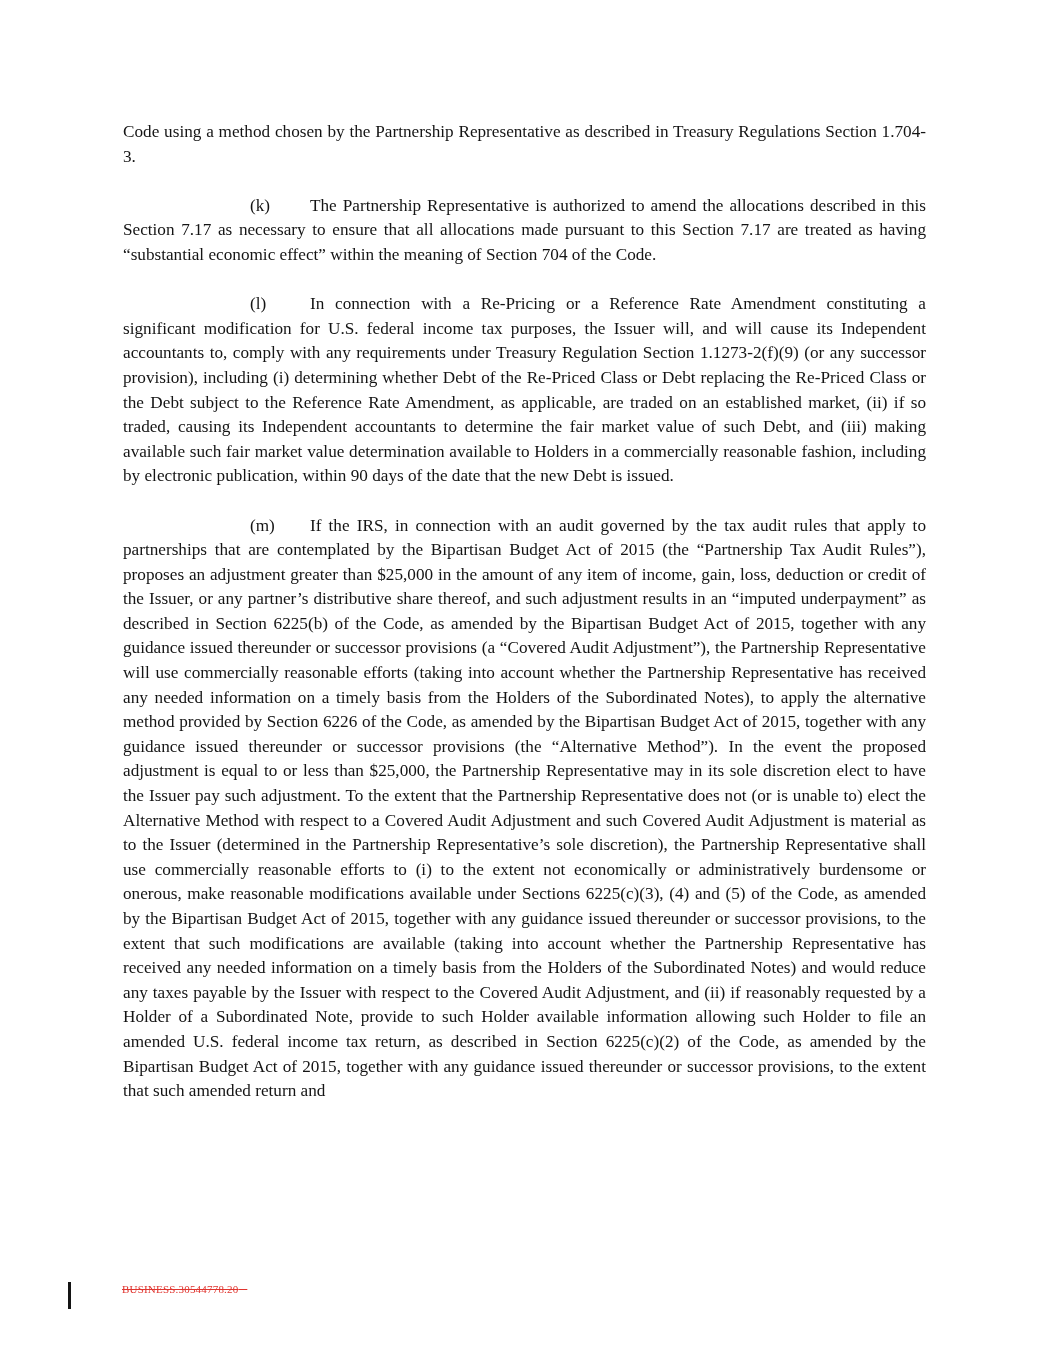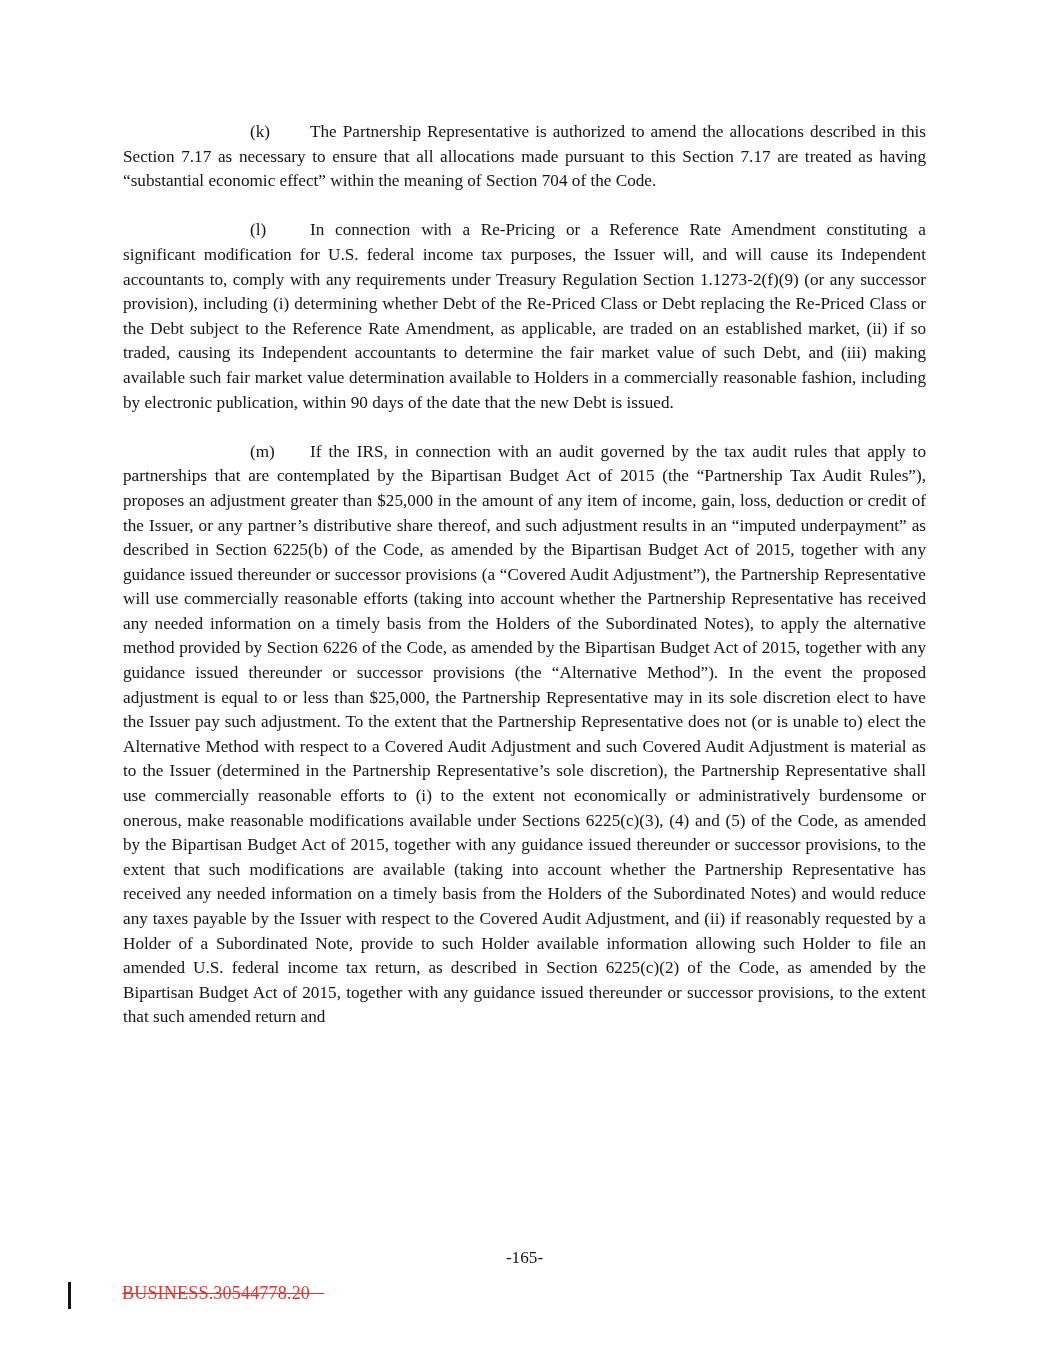--- a/index.html
+++ b/index.html
@@ -26,43 +26,43 @@
   .footer-pagenum{
     position:absolute;left:123px;top:1248px;width:803px;
     text-align:center;font-size:17.2px;
   }
   .change-bar{
     position:absolute;left:68px;top:1282px;
     width:3px;height:27px;background:#141414;
   }
   .doc-id{
     position:absolute;left:122px;top:1283px;
-    font-size:18px;
+    font-size:11px;
     color:#e0342e;
     text-decoration:line-through;
     letter-spacing:0.2px;
   }
   
   .doc-id::after{content:"\00a0\00a0\00a0";}
 </style>
 </head>
 <body>
 
 <div class="page">
 
   <div class="text-block">
 
+    <p class="para"><span>Code using a method chosen by the Partnership Representative as described in Treasury Regulations Section 1.704-3.</span></p>
 
     <p class="para indent"><span class="plabel">(k)</span><span>The Partnership Representative is authorized to amend the allocations described in this </span><span class="uline">Section 7.17</span><span> as necessary to ensure that all allocations made pursuant to this </span><span class="uline">Section 7.17</span><span> are treated as having “substantial economic effect” within the meaning of Section 704 of the Code.</span></p>
 
     <p class="para indent"><span class="plabel">(l)</span><span>In connection with a Re-Pricing or a Reference Rate Amendment constituting a significant modification for U.S. federal income tax purposes, the Issuer will, and will cause its Independent accountants to, comply with any requirements under Treasury Regulation Section 1.1273-2(f)(9) (or any successor provision), including (i) determining whether Debt of the Re-Priced Class or Debt replacing the Re-Priced Class or the Debt subject to the Reference Rate Amendment, as applicable, are traded on an established market, (ii) if so traded, causing its Independent accountants to determine the fair market value of such Debt, and (iii) making available such fair market value determination available to Holders in a commercially reasonable fashion, including by electronic publication, within 90 days of the date that the new Debt is issued.</span></p>
 
     <p class="para indent"><span class="plabel">(m)</span><span>If the IRS, in connection with an audit governed by the tax audit rules that apply to partnerships that are contemplated by the Bipartisan Budget Act of 2015 (the “</span><span class="uline">Partnership Tax Audit Rules</span><span>”), proposes an adjustment greater than $25,000 in the amount of any item of income, gain, loss, deduction or credit of the Issuer, or any partner’s distributive share thereof, and such adjustment results in an “imputed underpayment” as described in Section 6225(b) of the Code, as amended by the Bipartisan Budget Act of 2015, together with any guidance issued thereunder or successor provisions (a “</span><span class="uline">Covered Audit Adjustment</span><span>”), the Partnership Representative will use commercially reasonable efforts (taking into account whether the Partnership Representative has received any needed information on a timely basis from the Holders of the Subordinated Notes), to apply the alternative method provided by Section 6226 of the Code, as amended by the Bipartisan Budget Act of 2015, together with any guidance issued thereunder or successor provisions (the “</span><span class="uline">Alternative Method</span><span>”).  In the event the proposed adjustment is equal to or less than $25,000, the Partnership Representative may in its sole discretion elect to have the Issuer pay such adjustment.  To the extent that the Partnership Representative does not (or is unable to) elect the Alternative Method with respect to a Covered Audit Adjustment and such Covered Audit Adjustment is material as to the Issuer (determined in the Partnership Representative’s sole discretion), the Partnership Representative shall use commercially reasonable efforts to (i) to the extent not economically or administratively burdensome or onerous, make reasonable modifications available under Sections 6225(c)(3), (4) and (5) of the Code, as amended by the Bipartisan Budget Act of 2015, together with any guidance issued thereunder or successor provisions, to the extent that such modifications are available (taking into account whether the Partnership Representative has received any needed information on a timely basis from the Holders of the Subordinated Notes) and would reduce any taxes payable by the Issuer with respect to the Covered Audit Adjustment, and (ii) if reasonably requested by a Holder of a Subordinated Note, provide to such Holder available information allowing such Holder to file an amended U.S. federal income tax return, as described in Section 6225(c)(2) of the Code, as amended by the Bipartisan Budget Act of 2015, together with any guidance issued thereunder or successor provisions, to the extent that such amended return and</span></p>
 
   </div>
 
-  <div class="footer-pagenum">-165-</div>
 
   <span class="change-bar"></span>
 
   <div class="doc-id">BUSINESS.30544778.20</div>
 
 </div>
 
 </body></html>

